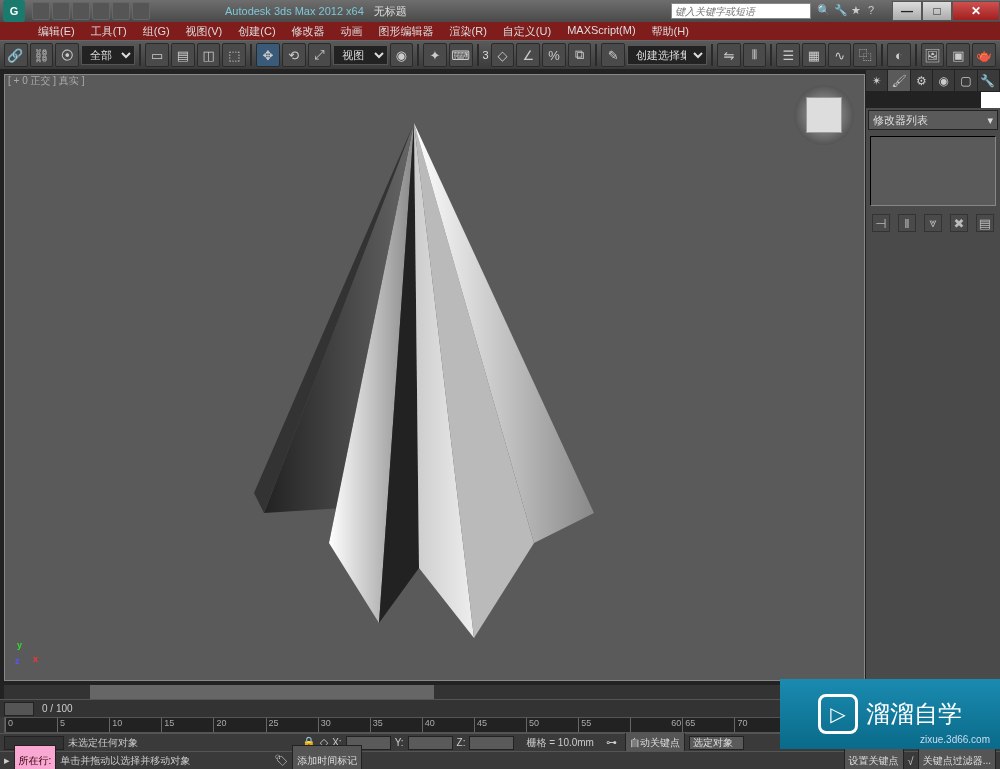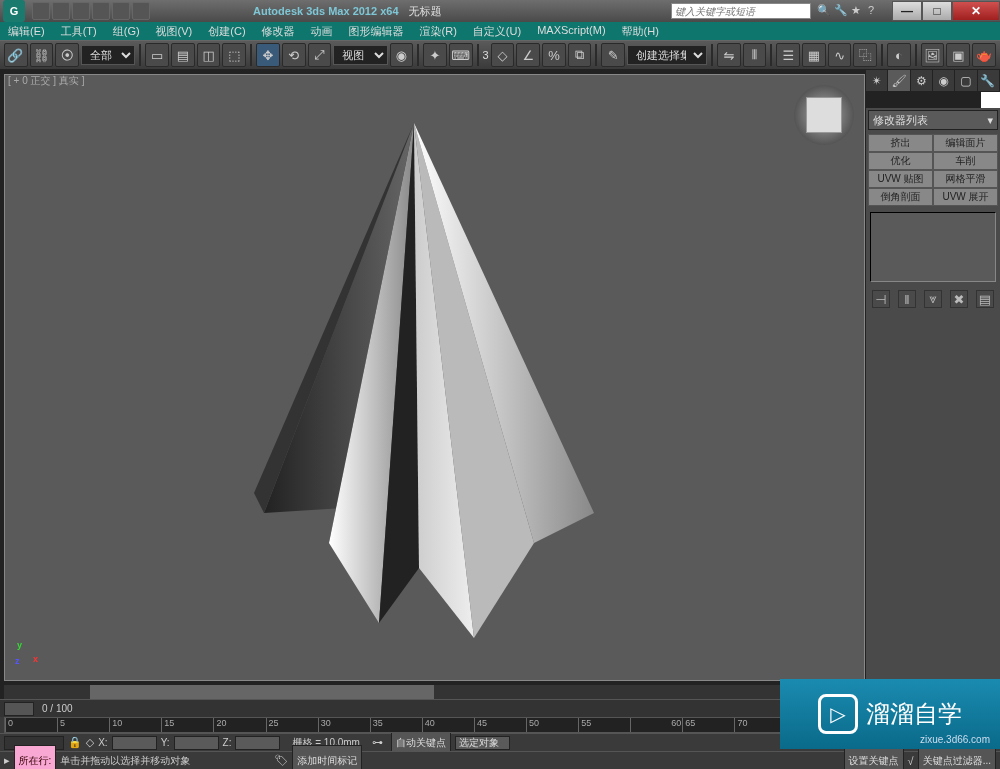--- a/index.html
+++ b/index.html
@@ -2,31 +2,31 @@
 <html><head>
 <meta charset="utf-8">
 <style>
 * { margin: 0; padding: 0; box-sizing: border-box; font-family: "Microsoft YaHei", sans-serif; font-size: 11px; }
 body { background: #3a3a3a; width: 1000px; height: 769px; overflow: hidden; position: relative; }
 
 .titlebar { height: 22px; background: linear-gradient(#6e6e6e, #4a4a4a); display: flex; align-items: center; color: #ccc; }
 .app-icon { width: 22px; height: 22px; background: #1a7a6e; border-radius: 3px; margin: 0 3px; display:flex;align-items:center;justify-content:center;color:#fff;font-weight:bold; }
 .qat { display:flex; gap:2px; margin-left:4px; }
 .qat-btn { width:18px;height:18px;background:#555;border:1px solid #666;border-radius:2px; }
-.title-text { flex:0 0 auto; margin-left: 103px; color:#7ec7d6; font-weight:bold; }
+.title-text { flex:0 0 auto; margin-left: 75px; color:#7ec7d6; font-weight:normal; }
 .title-doc { margin-left:10px; color:#ddd; }
 .title-spacer { flex:1; }
 .help-search { width:140px; height:16px; background:#fff; border:1px solid #888; margin-right:6px; font-size:10px; padding:0 3px; color:#888; font-style:italic; }
 .title-icons { display:flex; gap:3px; margin-right:10px; }
 .title-icons span { width:14px;height:14px; color:#ccc; }
 .winbtns { display:flex; }
 .winbtn { width:30px;height:20px;background:linear-gradient(#ddd,#aaa);border:1px solid #555;color:#222;display:flex;align-items:center;justify-content:center;font-size:12px;font-weight:bold; }
 .winbtn.close { width:48px; background:linear-gradient(#d05050,#a02020); color:#fff; }
 
-.menubar { height:18px; background:#0f766e; display:flex; }
+.menubar { height:18px; background:#7f1d1d; display:flex; padding-left:30px; }
 .menu-item { padding:2px 8px; color:#ddd; font-size:11px; cursor:default; }
 
 .toolbar { height:30px; background: linear-gradient(#5a5a5a,#3a3a3a); border-top:1px solid #666; border-bottom:1px solid #222; display:flex; align-items:center; padding:0 4px; gap:2px; }
 .tb-btn { width:24px;height:24px; background:#4a4a4a; border:1px solid #2a2a2a; border-radius:2px; display:flex;align-items:center;justify-content:center;color:#ccc;font-size:13px; }
 .tb-btn.highlight { background:#3a5a7a; }
 .tb-sep { width:2px;height:22px;background:#2a2a2a;margin:0 2px; }
 .tb-select { height:20px; background:#222; color:#ddd; border:1px solid #555; font-size:11px; padding:0 4px; }
 .tb-label { color:#ddd; font-size:11px; }
 
 .main-area { display:flex; height: calc(100% - 22px - 18px - 30px - 70px); }
@@ -220,30 +220,20 @@
       <div class="cp-tab">🔧</div>
     </div>
     <div class="cp-colorbar">
       <div class="swatch" style="background:#222;flex:6;"></div>
       <div class="swatch" style="background:#fff;flex:1;"></div>
     </div>
     <div class="cp-dropdown">
       <span>修改器列表</span>
         <span>▾</span>
     </div>
-    <div class="cp-grid">
-      <div class="cp-grid-btn">挤出</div>
-      <div class="cp-grid-btn">编辑面片</div>
-      <div class="cp-grid-btn">优化</div>
-      <div class="cp-grid-btn">车削</div>
-      <div class="cp-grid-btn">UVW 贴图</div>
-      <div class="cp-grid-btn">网格平滑</div>
-      <div class="cp-grid-btn">倒角剖面</div>
-      <div class="cp-grid-btn">UVW 展开</div>
-    </div>
     <div class="cp-preview"></div>
     <div class="cp-icons-row">
       <span>⊣</span>
       <span>‖</span>
       <span>⩔</span>
       <span>✖</span>
       <span>▤</span>
     </div>
   </div>
 </div>
@@ -270,20 +260,21 @@
       <div class="tick" style="left: 68.4211%;">65</div>
       <div class="tick" style="left: 73.6842%;">70</div>
       <div class="tick" style="left: 78.9474%;">75</div>
       <div class="tick" style="left: 84.2105%;">80</div>
       <div class="tick" style="left: 89.4737%;">85</div>
       <div class="tick" style="left: 94.7368%;">90</div>
     </div>
   <div class="status-rows">
     <div class="status-row">
       <input class="status-input" style="width: 60px; background: rgb(51, 51, 51);">
+      <span class="status-label" style="flex:0 0 230px;">未选定任何对象</span>
       <span style="color:#ccc;">🔒</span>
       <span style="color:#ccc;">◇</span>
       <span class="status-label">X:</span>
         <input class="status-input" style="width: 45px;">
       <span class="status-label">Y:</span>
         <input class="status-input" style="width: 45px;">
       <span class="status-label">Z:</span>
         <input class="status-input" style="width: 45px;">
       <span class="status-label" style="margin-left:8px;">栅格 = 10.0mm</span>
       <span style="color:#ccc;margin-left:8px;">⊶</span>

